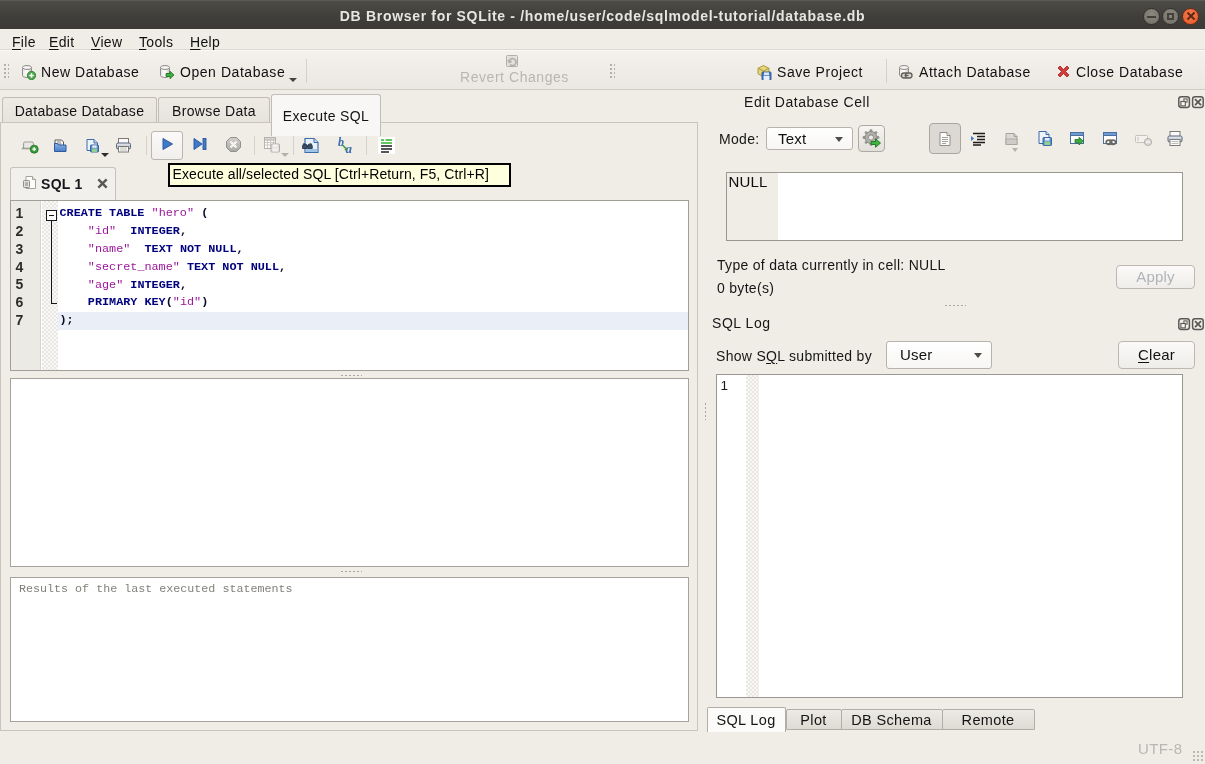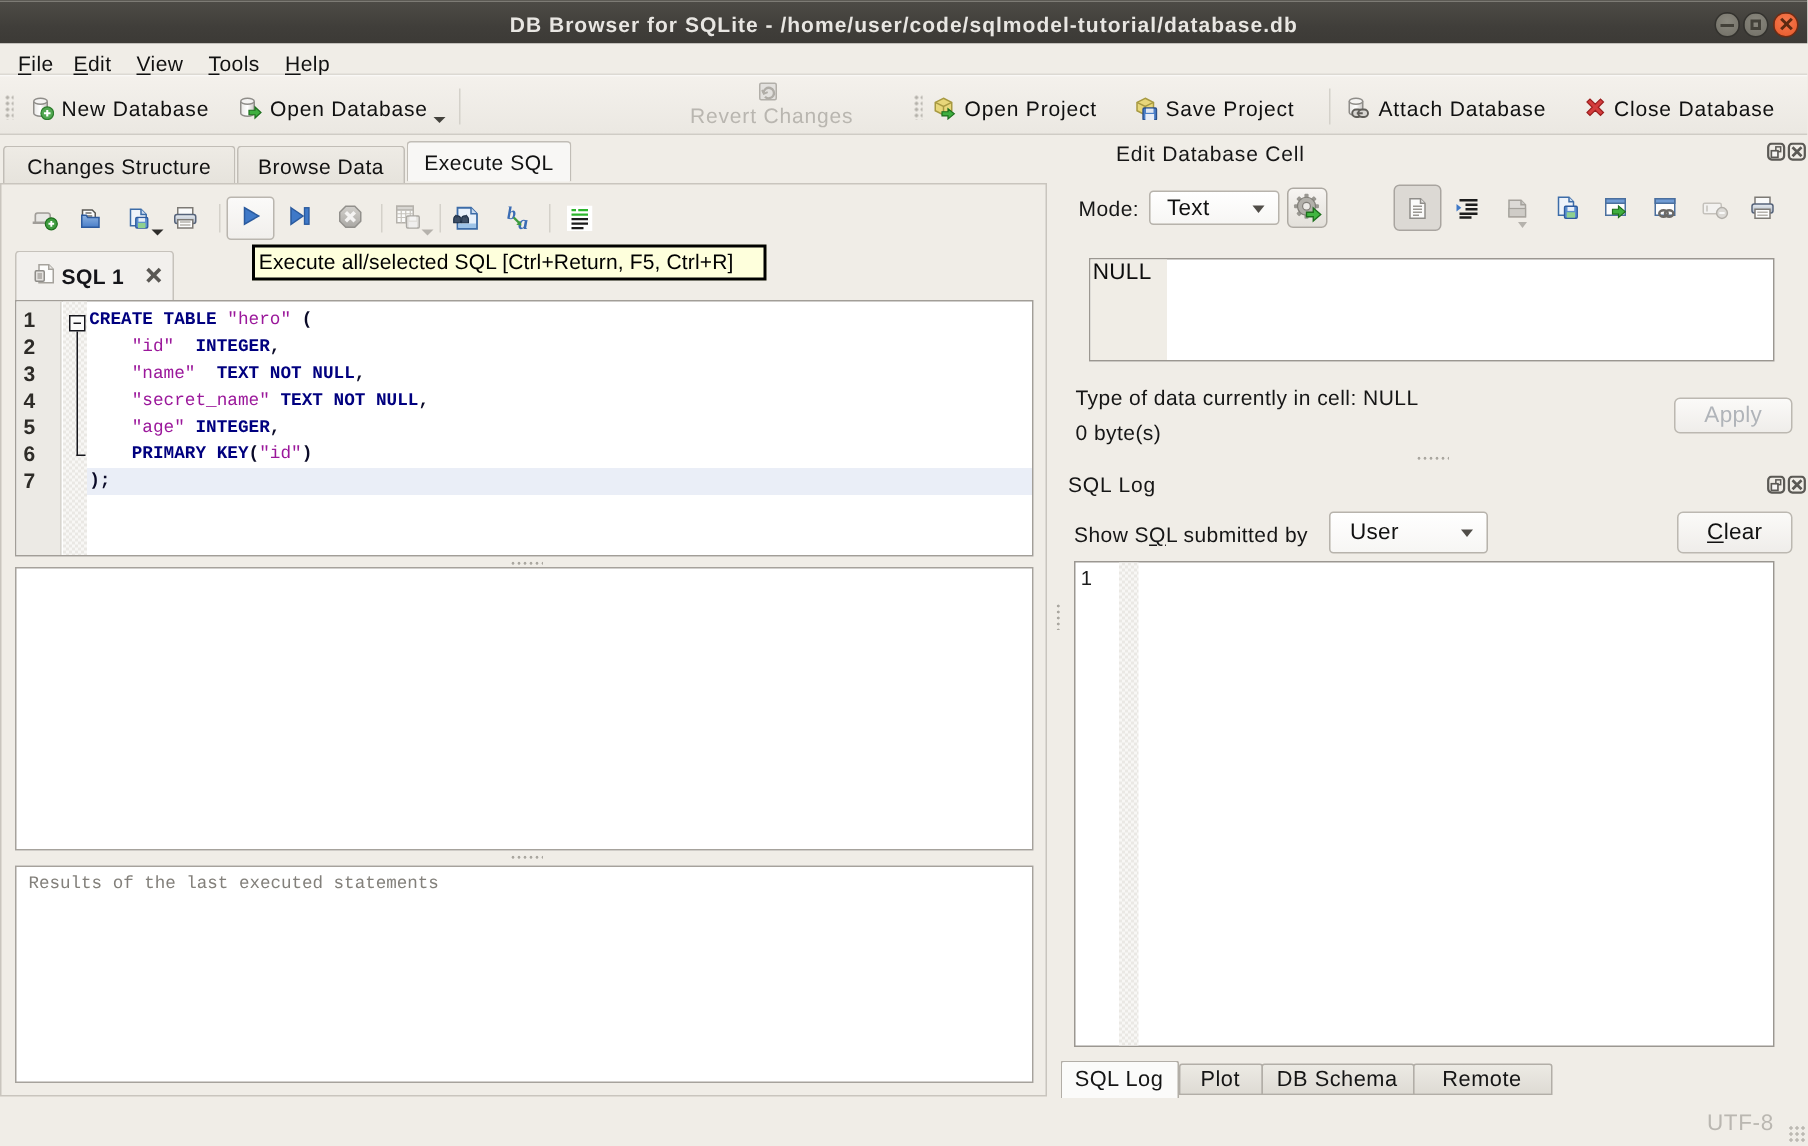--- a/index.html
+++ b/index.html
@@ -33,21 +33,21 @@
 .tbtn svg { margin-right:5px; }
 .tbtn.dis { color:#b9b6b0; }
 .handle { position:absolute; top:12px; width:6px; height:17px;
   background-image:radial-gradient(circle, #b3b0a9 1px, transparent 1.2px);
   background-size:4px 4px; }
 .tsep { position:absolute; top:8px; width:1px; height:24px; background:#d4d1ca; }
 
 
 .tab { position:absolute; font-size:14px; letter-spacing:0.35px; color:#121212; background:linear-gradient(#eeebe5,#e6e3dc); border:1px solid #c1bdb6; border-bottom:none; border-radius:3px 3px 0 0; display:flex; align-items:center; justify-content:center; }
 .tab.top { top:97px; height:26px; }
-.tab.active { top:94px; height:27px; background:#f8f7f5; z-index:3; }
+.tab.active { top:94px; height:42px; background:#f8f7f5; z-index:3; }
 #paneframe { left:0; top:122px; width:698px; height:609px; border:1px solid #c9c5be; background:#f0ede7; }
 #playbtn { left:151px; top:130.5px; width:32px; height:29.5px; background:linear-gradient(#fbfaf9,#f1efec); border:1px solid #bab6af; border-radius:3px; }
 
 
 #sqltab { left:10px; top:167px; width:106px; height:33px; background:#f2f0ed; border:1px solid #c6c2bb; border-bottom:none; border-radius:3px 3px 0 0; }
 #sqltab .lbl { position:absolute; left:30px; top:7.5px; font-weight:bold; font-size:14px; letter-spacing:0.3px; color:#15151a; }
 
 
 #editor { left:10px; top:200px; width:679px; height:171px; border:1px solid #a29e98; background:#ffffff; font-family:"Liberation Mono", monospace; font-size:11.8px; }
 #gutter { position:absolute; left:0; top:0; width:30px; height:169px; background:#eceae5; border-right:1px solid #d8d5cf;}
@@ -157,28 +157,20 @@
   <div class="tsep" style="left:306px;"></div>
   <div class="tbtn dis" style="left:460px;flex-direction:column;">
       <svg width="16" height="16" viewBox="0 0 16 16">
         <rect x="2.5" y="2.5" width="11" height="11" rx="1" fill="#e3e1de" stroke="#b2afa9"></rect>
         <path d="M5 9 a3.5 3.5 0 1 1 1 2.5" fill="none" stroke="#b0ada7" stroke-width="1.6"></path>
         <path d="M4 7 l1.2 2.6 2.6-1.2" fill="none" stroke="#b0ada7" stroke-width="1.2"></path>
       </svg>
       <span>Revert Changes</span>
     </div>
   <div class="handle" style="left:609px;"></div>
-  <div class="tbtn" style="left:621px;">
-      <svg width="17" height="16" viewBox="0 0 17 16">
-        <path d="M8 1.5 l5.5 2.8 v5.5 L8 12.6 2.5 9.8 V4.3 z" fill="#e8d77a" stroke="#a89a42" stroke-width="1"></path>
-        <path d="M2.5 4.3 L8 7 l5.5-2.7 M8 7 v5.5" fill="none" stroke="#a89a42" stroke-width="1"></path>
-        <path d="M7 10.5 h4 v-2 l4.2 3.4 -4.2 3.4 v-2 h-4 z" fill="#3faf3f" stroke="#1d6f1d" stroke-width="0.8"></path>
-      </svg>
-      <span>Open Project</span>
-    </div>
   <div class="tbtn" style="left:755px;">
       <svg width="17" height="16" viewBox="0 0 17 16">
         <path d="M8.5 1.5 l5.5 2.8 v5.5 L8.5 12.6 3 9.8 V4.3 z" fill="#e8d77a" stroke="#a89a42" stroke-width="1"></path>
         <path d="M3 4.3 L8.5 7 l5.5-2.7 M8.5 7 v5.5" fill="none" stroke="#a89a42" stroke-width="1"></path>
         <rect x="7" y="8" width="9" height="8" rx="0.8" fill="#4a7ec8" stroke="#2a4f8a" stroke-width="0.9"></rect>
         <rect x="9" y="8.4" width="5" height="2.8" fill="#dfe6f2"></rect>
         <rect x="8.6" y="12" width="5.8" height="4" fill="#e8edf6"></rect>
       </svg>
       <span>Save Project</span>
     </div>
@@ -201,21 +193,21 @@
       <span>Attach Database</span>
     </div>
   <div class="tbtn" style="left:1056px;">
       <svg width="15" height="15" viewBox="0 0 15 15">
         <path d="M2 4 L4 2 L7.5 5.5 L11 2 L13 4 L9.5 7.5 L13 11 L11 13 L7.5 9.5 L4 13 L2 11 L5.5 7.5 z" fill="#d43c3c" stroke="#9c1f1f" stroke-width="0.8"></path>
       </svg>
       <span>Close Database</span>
     </div>
 </div>
 
-<div class="tab top" style="left:2px; width:155px;">Changes Structure</div>
+<div class="tab top" style="left:2px; width:155px;">Database Database</div>
 <div class="tab top" style="left:158px; width:112px;">Browse Data</div>
 <div class="tab active" style="left:271px; width:110px;">Execute SQL</div>
 <div id="paneframe" class="abs"></div>
 
 <div class="abs" style="left:21px; top:136.5px;"><svg width="18" height="17" viewBox="0 0 18 17">
       <path d="M2.5 11.5 v-5 a1.5 1.5 0 0 1 1.5 -1.5 h7 a1.5 1.5 0 0 1 1.5 1.5 v5" fill="#d9d7d3" stroke="#a09d98" stroke-width="1"></path>
       <path d="M3.5 11 v-4.3 a1 1 0 0 1 1 -1 h6 a1 1 0 0 1 1 1 V11" fill="#e9e8e5"></path>
       <path d="M0.8 11.5 h13.5" stroke="#a09d98" stroke-width="1.6"></path>
       <circle cx="13.2" cy="12.2" r="4" fill="#3f9c3f" stroke="#1d6f1d" stroke-width="0.8"></circle>
       <path d="M13.2 10.3 v3.8 M11.3 12.2 h3.8" stroke="#fff" stroke-width="1.3"></path>

